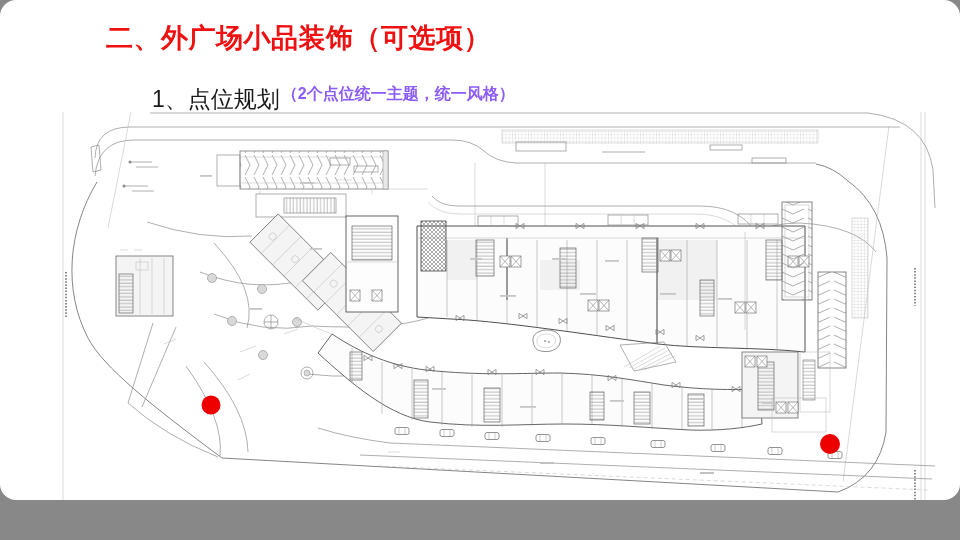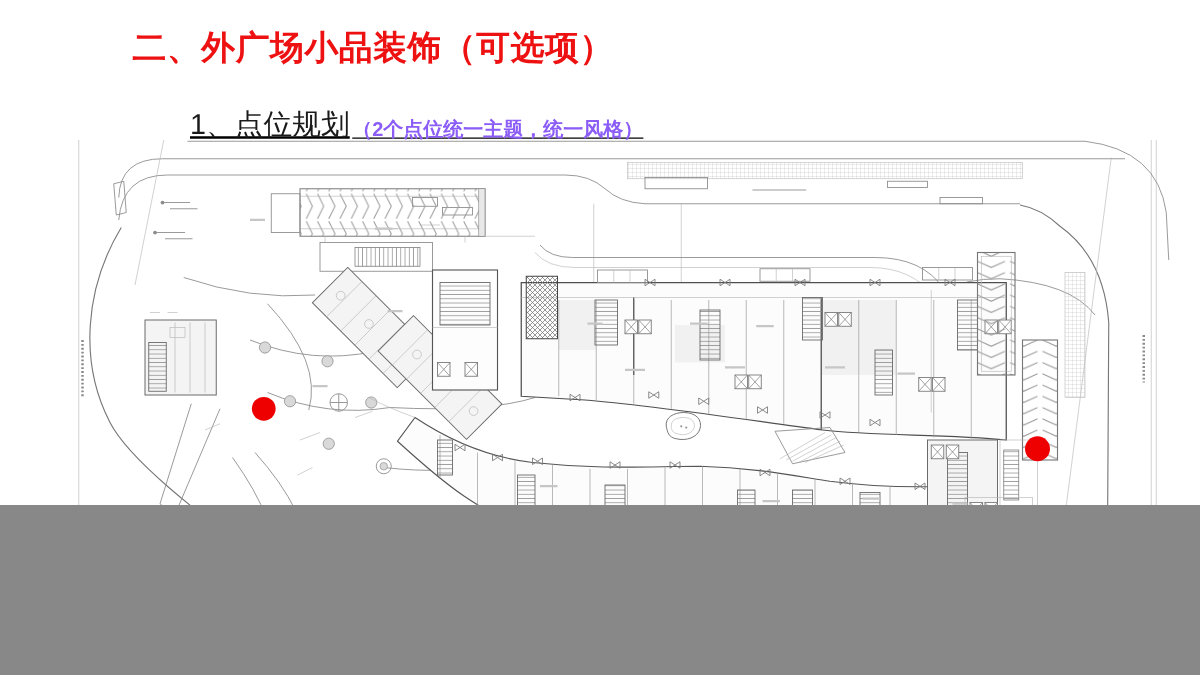--- a/index.html
+++ b/index.html
@@ -1,25 +1,25 @@
 <!DOCTYPE html>
 <html><head>
 <meta charset="utf-8">
 <style>
   html,body{margin:0;padding:0;background:#888;}
   .slide{
-    position:relative;width:960px;height:404px;background:#ffffff;
-    overflow:hidden;font-family:"Liberation Sans",sans-serif;margin:0 auto;
+    position:relative;width:960px;height:500px;background:#ffffff;
+    overflow:hidden;font-family:"Liberation Sans",sans-serif;margin:0 auto;border-radius:16px;
   }
   .title{
     position:absolute;left:106px;top:20px;font-size:27px;font-weight:700;
     color:#ee1111;letter-spacing:.5px;white-space:nowrap;
   }
   .subtitle-row{
-    position:absolute;left:152px;top:84px;display:flex;align-items:flex-end;white-space:nowrap;text-decoration:underline;
+    position:absolute;left:152px;top:84px;display:flex;align-items:flex-start;white-space:nowrap;
   }
   .subtitle{font-size:23px;color:#1a1a1a;}
   .subtitle-note{font-size:16px;font-weight:700;color:#c4562b;margin-left:2px;}
   .plan{position:absolute;left:0;top:0;width:960px;height:540px;}
   .marker{
     position:absolute;width:19px;height:19px;border-radius:50%;
     background:#ee0000;transform:translate(-50%,-50%);
   }
   svg .ln{fill:none;stroke:#8c8c8c;stroke-width:.7;}
   svg .thin{fill:none;stroke:#b5b5b5;stroke-width:.5;}

